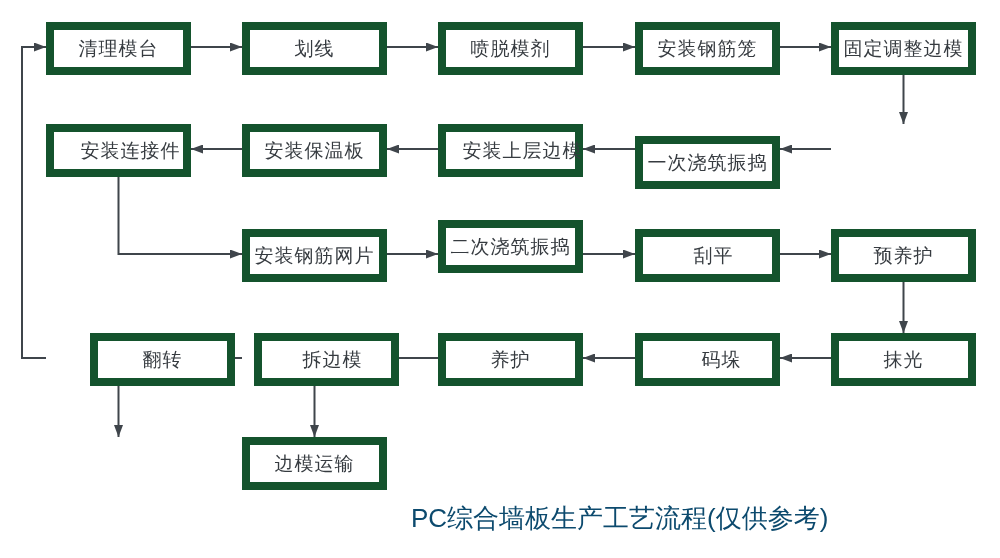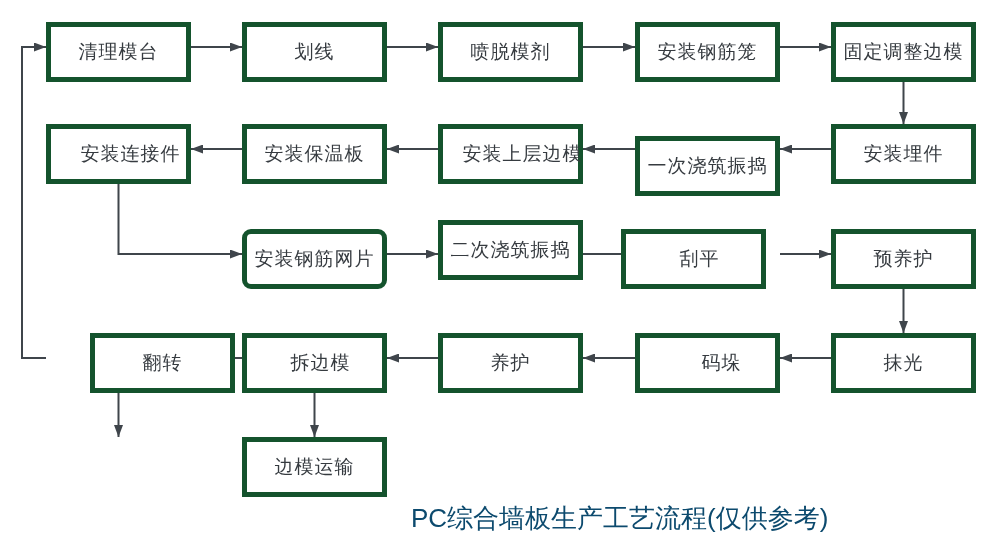--- a/index.html
+++ b/index.html
@@ -12,23 +12,23 @@
     overflow: hidden;
   }
   svg.wires {
     position: absolute;
     left: 0; top: 0;
     width: 1000px; height: 558px;
   }
   .node {
     position: absolute;
     width: 145px;
-    height: 60px;
+    height: 53px;
     box-sizing: border-box;
-    border: 5px solid #14532d;
+    border: 8px solid #14532d;
     background: #ffffff;
     display: flex;
     align-items: center;
     justify-content: center;
     font-size: 19px;
     letter-spacing: 1px;
     color: #363b40;
     white-space: nowrap;
   }
   .caption {
@@ -79,29 +79,28 @@
   <div class="node" style="left:46px;  top:22px;">清理模台</div>
   <div class="node" style="left:242px; top:22px;">划线</div>
   <div class="node" style="left:438px; top:22px;">喷脱模剂</div>
   <div class="node" style="left:635px; top:22px;">安装钢筋笼</div>
   <div class="node" style="left:831px; top:22px;">固定调整边模</div>
 
   <div class="node" style="left:46px;  top:124px;padding-left:24px;">安装连接件</div>
   <div class="node" style="left:242px; top:124px;">安装保温板</div>
   <div class="node" style="left:438px; top:124px;padding-left:24px;">安装上层边模</div>
   <div class="node" style="left:635px; top:124px;margin-top:12px;">一次浇筑振捣</div>
-  <div class="node" style="left:831px; top:124px;">安装埋件</div>
 
-  <div class="node" style="left:242px; top:229px;border-radius:9px;">安装钢筋网片</div>
+  <div class="node" style="left:242px; top:229px;">安装钢筋网片</div>
   <div class="node" style="left:438px; top:220px;">二次浇筑振捣</div>
-  <div class="node" style="left:621px; top:229px;padding-left:12px;">刮平</div>
+  <div class="node" style="left:635px; top:229px;padding-left:12px;">刮平</div>
   <div class="node" style="left:831px; top:229px;">预养护</div>
 
   <div class="node" style="left:46px;  top:333px;margin-left:44px;">翻转</div>
-  <div class="node" style="left:242px; top:333px;padding-left:12px;">拆边模</div>
+  <div class="node" style="left:254px; top:333px;padding-left:12px;">拆边模</div>
   <div class="node" style="left:438px; top:333px;">养护</div>
   <div class="node" style="left:635px; top:333px;padding-left:28px;">码垛</div>
   <div class="node" style="left:831px; top:333px;">抹光</div>
 
   <div class="node" style="left:242px; top:437px;">边模运输</div>
 
   <div class="caption">PC综合墙板生产工艺流程(仅供参考)</div>
 
 </div>
 

